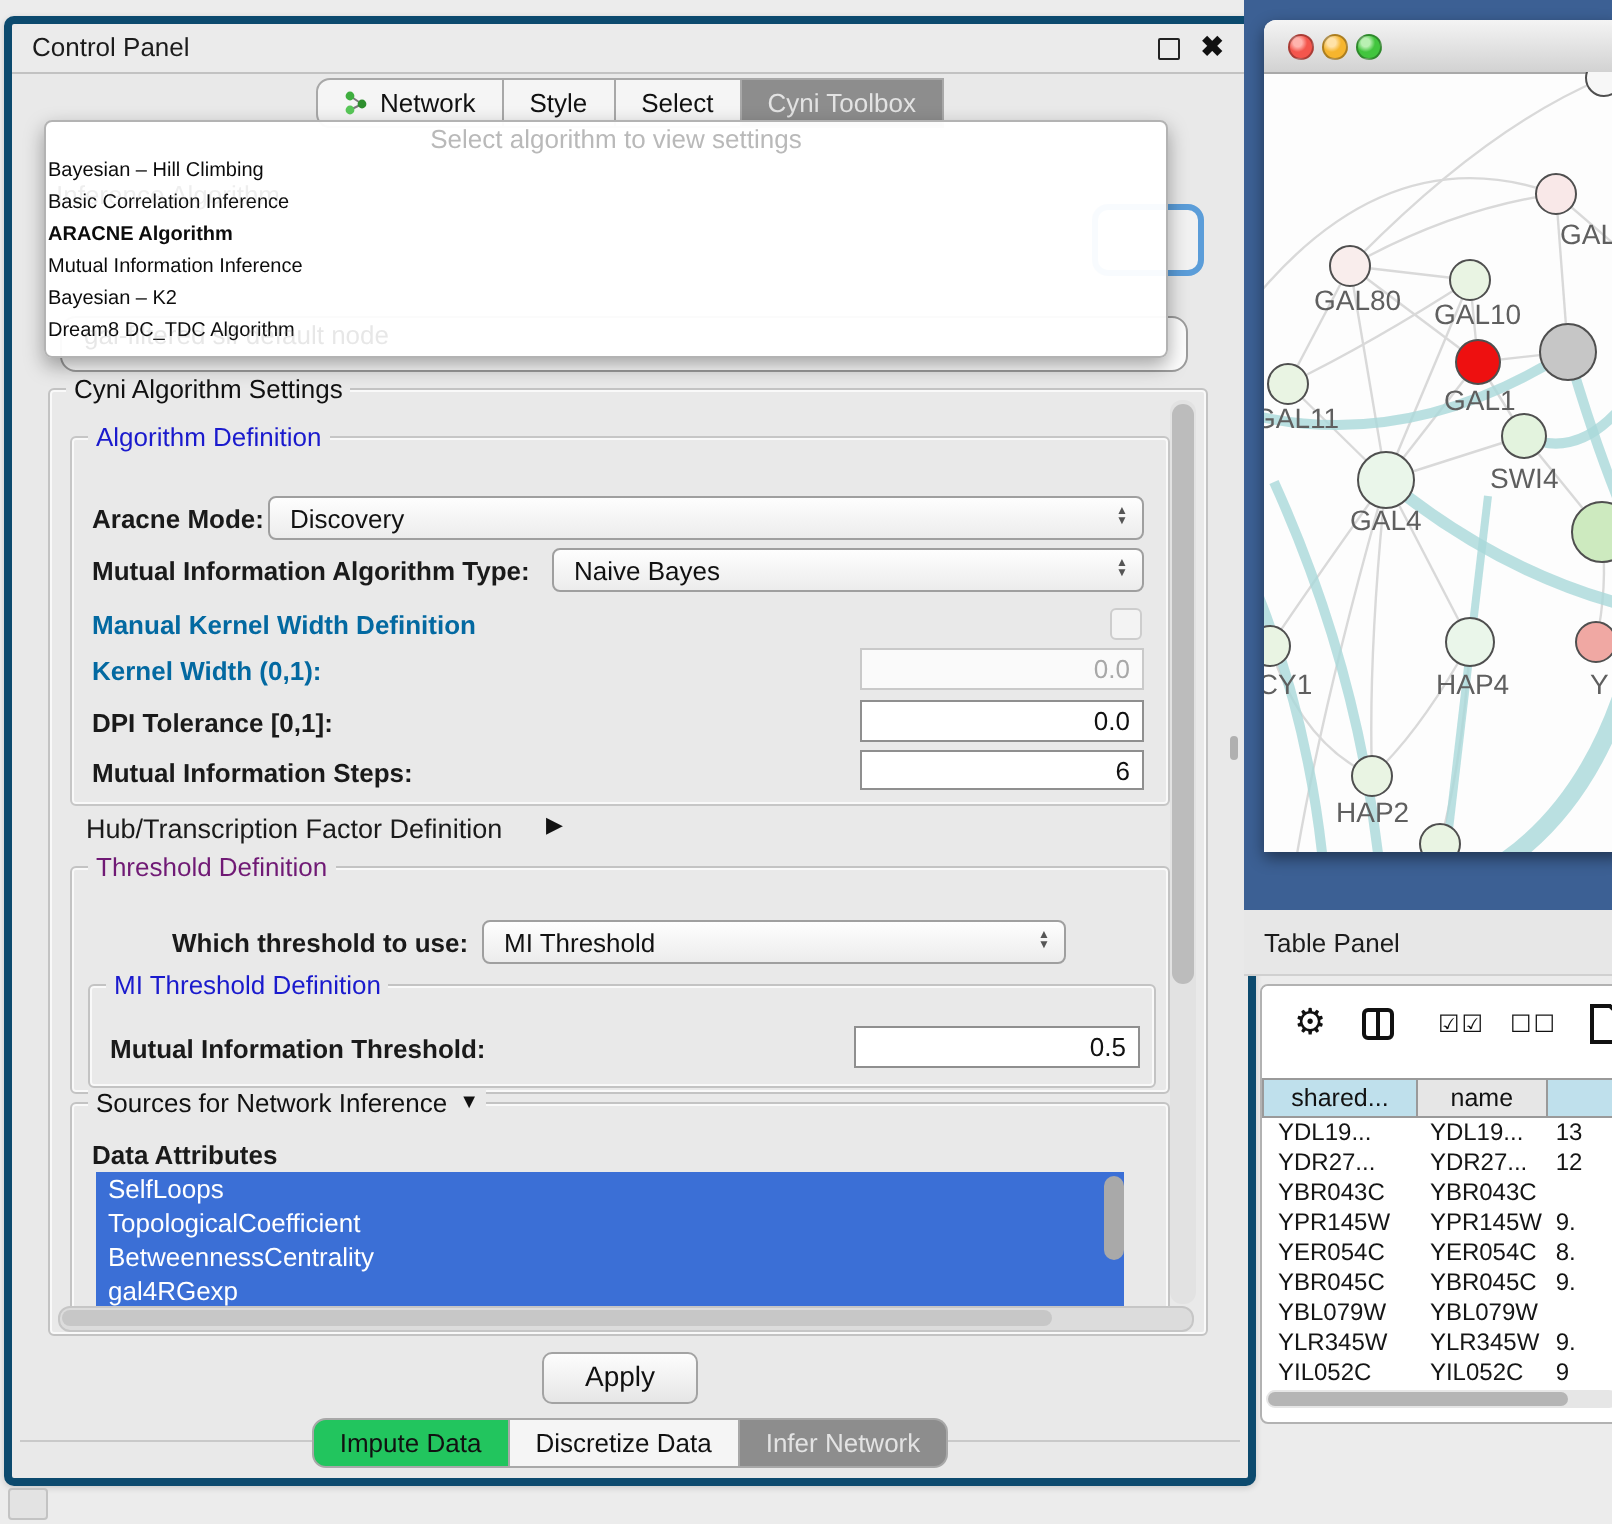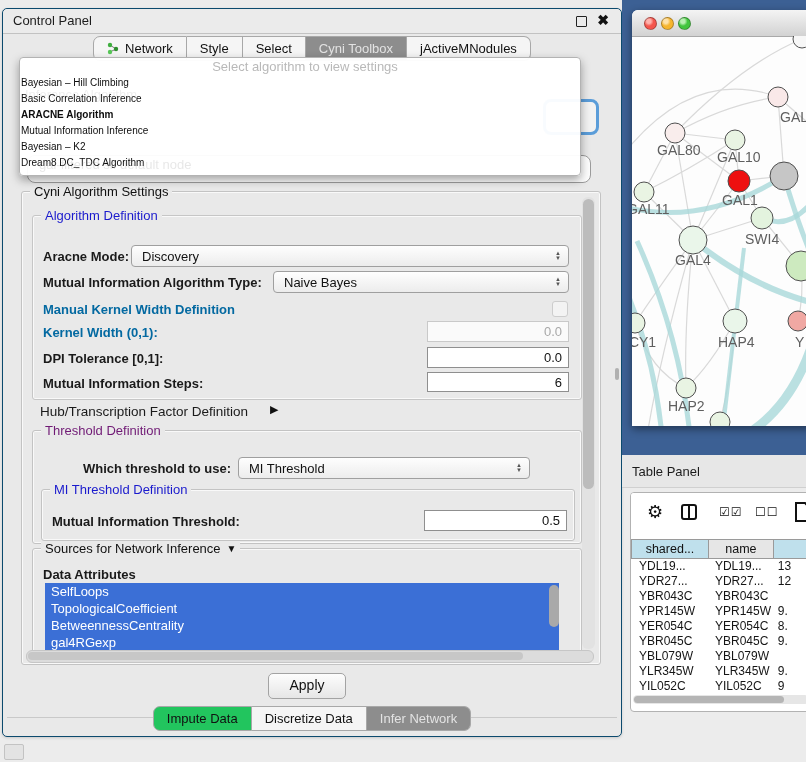--- a/index.html
+++ b/index.html
@@ -1,21 +1,21 @@
 <!DOCTYPE html>
 <html><head>
 <meta charset="utf-8">
 <style>
   html,body{margin:0;padding:0;}
   body{width:806px;height:762px;position:relative;overflow:hidden;background:#ececec;
        font-family:"Liberation Sans",sans-serif;-webkit-font-smoothing:antialiased;}
 
   
   .cp{position:absolute;left:2px;top:8px;width:618px;height:727px;background:#e9e9e9;
-      border:1px solid #0c4a6e;border-radius:5px;box-shadow:0 1px 3px rgba(0,0,0,.15);}
+      border:4px solid #0c4a6e;border-radius:5px;box-shadow:0 1px 3px rgba(0,0,0,.15);}
   .cp-title{position:absolute;left:0;top:0;right:0;height:24px;border-bottom:1px solid #c2c2c2;
             background:#ebebeb;border-radius:5px 5px 0 0;}
   .cp-title .t{position:absolute;left:10px;top:4px;font-size:13px;color:#1c1c1c;}
   .float-btn{position:absolute;right:34px;top:7px;width:9px;height:9px;border:1.6px solid #222;border-radius:1px;}
   .close-btn{position:absolute;right:12px;top:3px;font-size:14px;font-weight:bold;color:#111;}
 
   
   .tabbar{position:absolute;left:0;right:0;top:27px;height:25px;display:flex;justify-content:center;}
   .tab{border:1px solid #a8a8a8;border-left:none;background:#f5f5f5;padding:0 13px;font-size:13px;
        display:flex;align-items:center;gap:5px;color:#111;height:23px;}
@@ -132,23 +132,20 @@
       <span>Network</span>
     </div>
     <div class="tab">
       <span>Style</span>
     </div>
     <div class="tab">
       <span>Select</span>
     </div>
     <div class="tab selected">
       <span>Cyni Toolbox</span>
-    </div>
-    <div class="tab last">
-      <span>jActiveMNodules</span>
     </div>
   </div>
 
   <div class="frag-blue"></div>
   <div class="frag-combo"></div>
   <div class="ghost g1">Inference Algorithm</div>
   <div class="ghost g2">gal-filtered sif default node</div>
 
   <div class="popup">
     <div class="prompt">Select algorithm to view settings</div>

